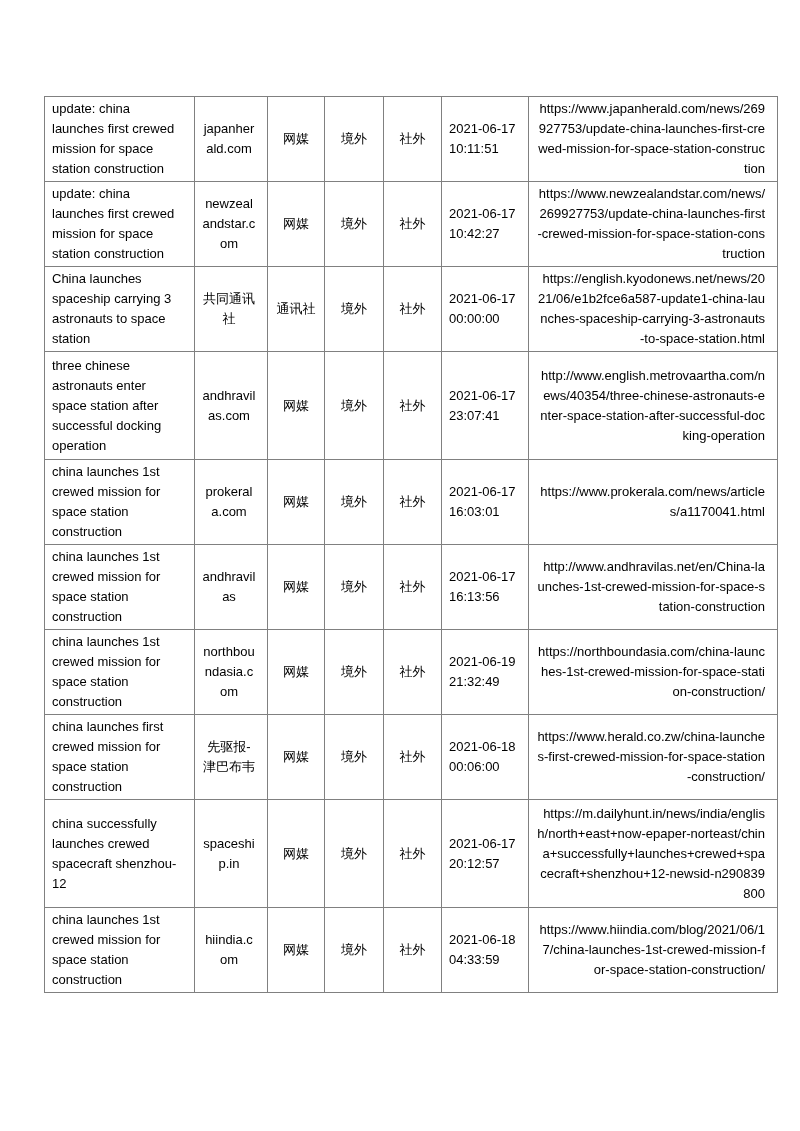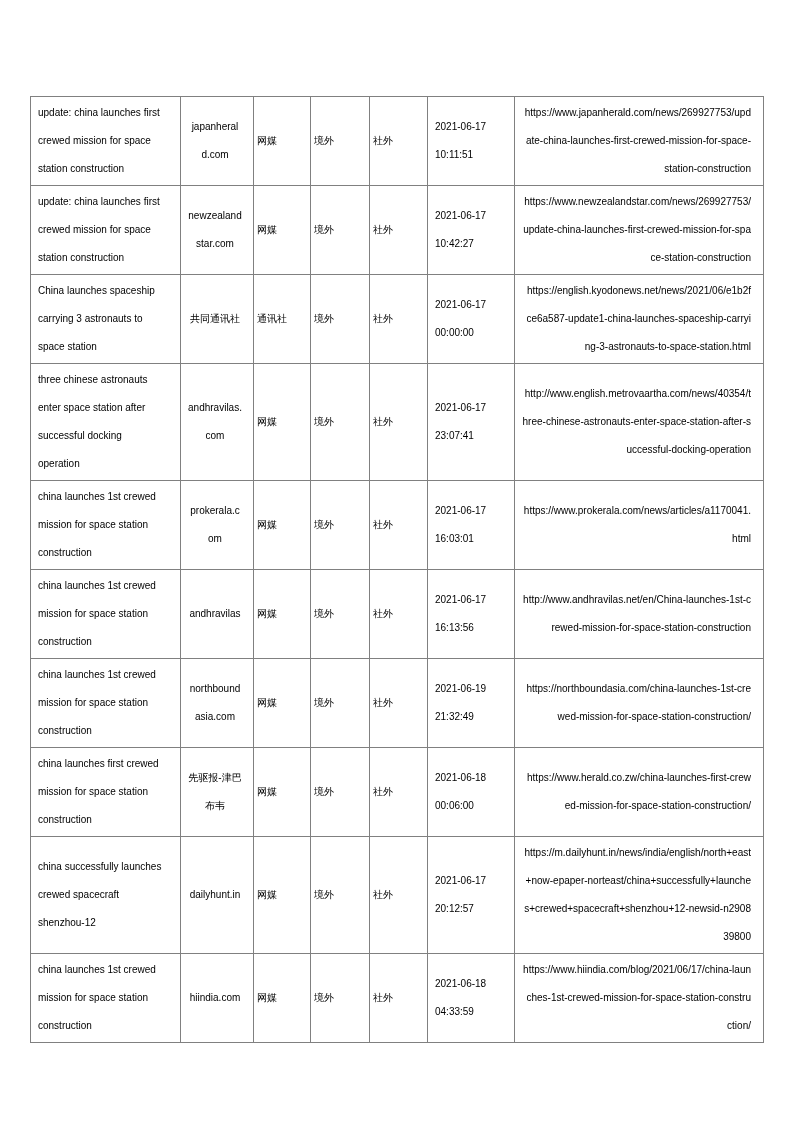--- a/index.html
+++ b/index.html
@@ -15,27 +15,27 @@
   body {
     width: 800px;
     height: 1131px;
     background: var(--page-bg);
     font-family: "Liberation Sans", "DejaVu Sans", sans-serif;
     color: var(--text-color);
     position: relative;
   }
   .doc-table {
     position: absolute;
-    left: 30px;
+    left: 44px;
     top: 96px;
     width: 733px;
     border-collapse: collapse;
     table-layout: fixed;
-    font-size: 10px;
-    line-height: 28px;
+    font-size: 13px;
+    line-height: 20px;
   }
   .doc-table td {
     border: 1px solid var(--border-color);
     vertical-align: middle;
     padding: 2px 7px;
     overflow: hidden;
   }
   .doc-table tr { height: 85px; }
   .doc-table tr:nth-child(4),
   .doc-table tr:nth-child(9) { height: 108px; }
@@ -52,20 +52,21 @@
     text-align: left;
     padding: 2px 16px 2px 7px;
     word-wrap: break-word;
   }
   td.cell-source {
     text-align: center;
     padding: 2px 11px 2px 7px;
     word-break: break-all;
   }
   td.cell-media, td.cell-region, td.cell-scope {
+    text-align: center;
     padding: 2px 3px;
   }
   td.cell-datetime {
     text-align: left;
     word-wrap: break-word;
   }
   td.cell-url {
     text-align: right;
     padding: 2px 12px 2px 7px;
     word-break: break-all;
@@ -152,21 +153,21 @@
     <td class="cell-title">china launches first crewed mission for space station construction</td>
     <td class="cell-source">先驱报-津巴布韦</td>
     <td class="cell-media">网媒</td>
     <td class="cell-region">境外</td>
     <td class="cell-scope">社外</td>
     <td class="cell-datetime">2021-06-18 00:06:00</td>
     <td class="cell-url">https://www.herald.co.zw/china-launches-first-crewed-mission-for-space-station-construction/</td>
   </tr>
       <tr>
     <td class="cell-title">china successfully launches crewed spacecraft shenzhou-12</td>
-    <td class="cell-source">dailyhunt.in</td>
+    <td class="cell-source">spaceship.in</td>
     <td class="cell-media">网媒</td>
     <td class="cell-region">境外</td>
     <td class="cell-scope">社外</td>
     <td class="cell-datetime">2021-06-17 20:12:57</td>
     <td class="cell-url">https://m.dailyhunt.in/news/india/english/north+east+now-epaper-norteast/china+successfully+launches+crewed+spacecraft+shenzhou+12-newsid-n290839800</td>
   </tr>
       <tr>
     <td class="cell-title">china launches 1st crewed mission for space station construction</td>
     <td class="cell-source">hiindia.com</td>
     <td class="cell-media">网媒</td>

